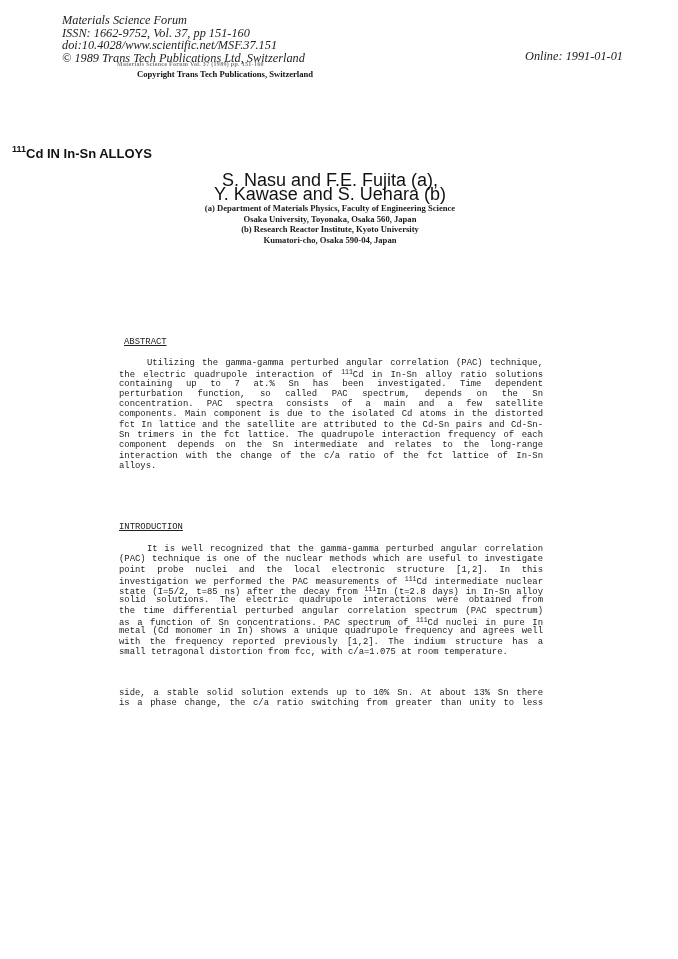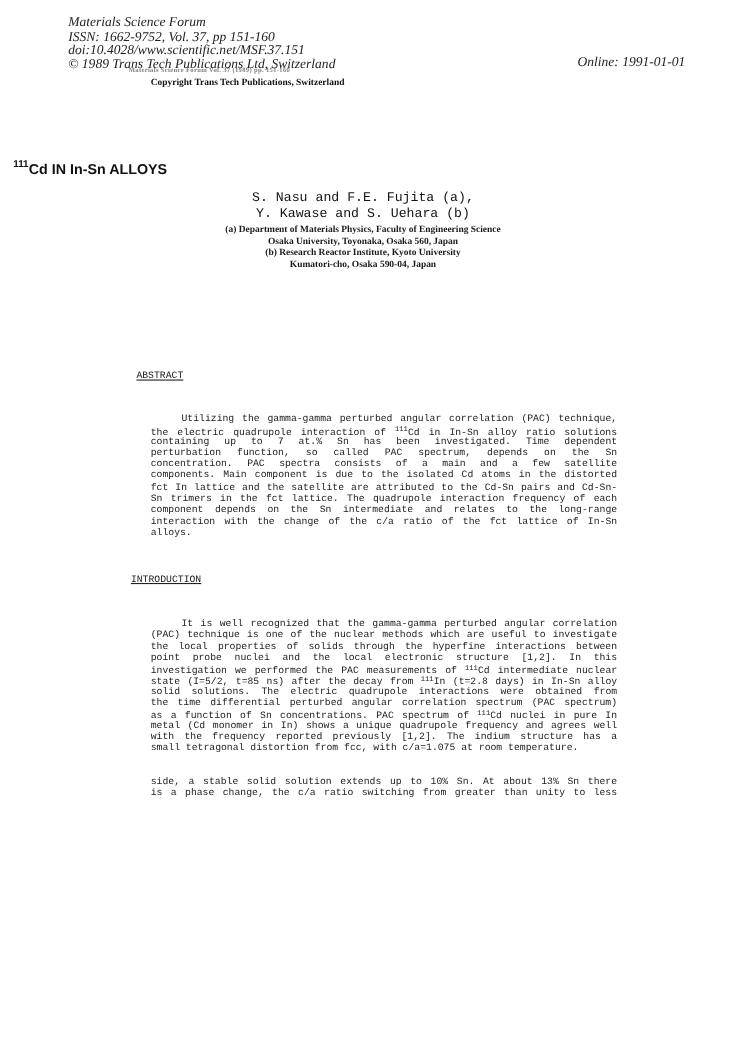--- a/index.html
+++ b/index.html
@@ -4,25 +4,25 @@
 <style>
   html, body { margin: 0; padding: 0; background: #ffffff; }
   body { width: 678px; height: 959px; position: relative; overflow: hidden; color: #111; }
   .hdr { position: absolute; font-family: "Liberation Serif", serif; font-style: italic; font-size: 12.3px; line-height: 12.5px; color: #222; }
   .hdr-left { left: 62px; top: 14px; font-family: Liberation Serif, serif; }
   .hdr-right { left: 525px; top: 14px; margin-top: 36px; }
   .faint { position: absolute; left: 117px; top: 61px; font-family: "Liberation Serif", serif; font-weight: bold; font-size: 6px; letter-spacing: 0.3px; color: #444; opacity: 0.7; }
   .copyright { position: absolute; left: 117px; top: 69px; font-family: "Liberation Serif", serif; font-weight: bold; font-size: 8.6px; color: #111; margin-left: 20px; }
   .title { position: absolute; left: 0; width: 678px; top: 145px; text-align: left; font-family: Liberation Sans, sans-serif; font-weight: bold; font-size: 13px; padding-left: 12px; }
   .title sup { font-size: 9px; position: relative; top: -1px; }
-  .authors { position: absolute; left: 0; width: 660px; top: 173px; text-align: center; font-family: Liberation Mono, monospace; font-size: 12px; line-height: 14px; }
+  .authors { position: absolute; left: 0; width: 660px; top: 173px; text-align: center; font-family: Liberation Sans, sans-serif; font-size: 18px; line-height: 14px; }
   .affil { position: absolute; left: 0; width: 660px; top: 203px; text-align: center; font-family: Liberation Serif, serif; font-size: 8.6px; line-height: 10.5px; font-weight: bold; color: #1a1a1a; }
   .mono { font-family: "Liberation Mono", monospace; font-size: 8.9px; line-height: 10.3px; color: #222; }
   .section-head { position: absolute; left: 124px; text-decoration: underline; text-align: right; }
-  .para { position: absolute; left: 119px; width: 424px; text-align: justify; margin: 18px; }
+  .para { position: absolute; left: 119px; width: 424px; text-align: justify; margin: 0; }
   .para .ln { display: block; text-align: justify; text-align-last: justify; white-space: nowrap; height: 10.3px; }
   .para .ln.last { text-align-last: left; }
   .para .ln.indent { padding-left: 28px; }
   .sup { font-size: 6.5px; vertical-align: 3px; }
 </style>
 </head>
 <body>
 
 <div class="hdr hdr-left">
   <div>Materials Science Forum</div>
@@ -64,21 +64,20 @@
   <span class="ln">component depends on the Sn intermediate and relates to the long-range</span>
   <span class="ln">interaction with the change of the c/a ratio of the fct lattice of In-Sn</span>
   <span class="ln last">alloys.</span>
 </div>
 
 <div class="mono section-head" style="top:522px; left:119px;">INTRODUCTION</div>
 
 <div class="mono para" style="top:544px;">
   <span class="ln indent">It is well recognized that the gamma-gamma perturbed angular correlation</span>
   <span class="ln">(PAC) technique is one of the nuclear methods which are useful to investigate</span>
-  <span class="ln">the local properties of solids through the hyperfine interactions between</span>
   <span class="ln">point probe nuclei and the local electronic structure [1,2].   In this</span>
   <span class="ln"><span>investigation we performed the PAC measurements of </span><span class="sup">111</span><span>Cd intermediate nuclear</span></span>
   <span class="ln"><span>state (I=5/2, t=85 ns) after the decay from </span><span class="sup">111</span><span>In (t=2.8 days) in In-Sn alloy</span></span>
   <span class="ln">solid solutions.   The electric quadrupole interactions were obtained from</span>
   <span class="ln">the time differential perturbed angular correlation spectrum (PAC spectrum)</span>
   <span class="ln"><span>as a function of Sn concentrations.   PAC spectrum of </span><span class="sup">111</span><span>Cd nuclei in pure In</span></span>
   <span class="ln">metal (Cd monomer in In) shows a unique quadrupole frequency and agrees well</span>
   <span class="ln">with the frequency reported previously [1,2].   The indium structure has a</span>
   <span class="ln last">small tetragonal distortion from fcc, with c/a=1.075 at room temperature.</span>
 </div>

